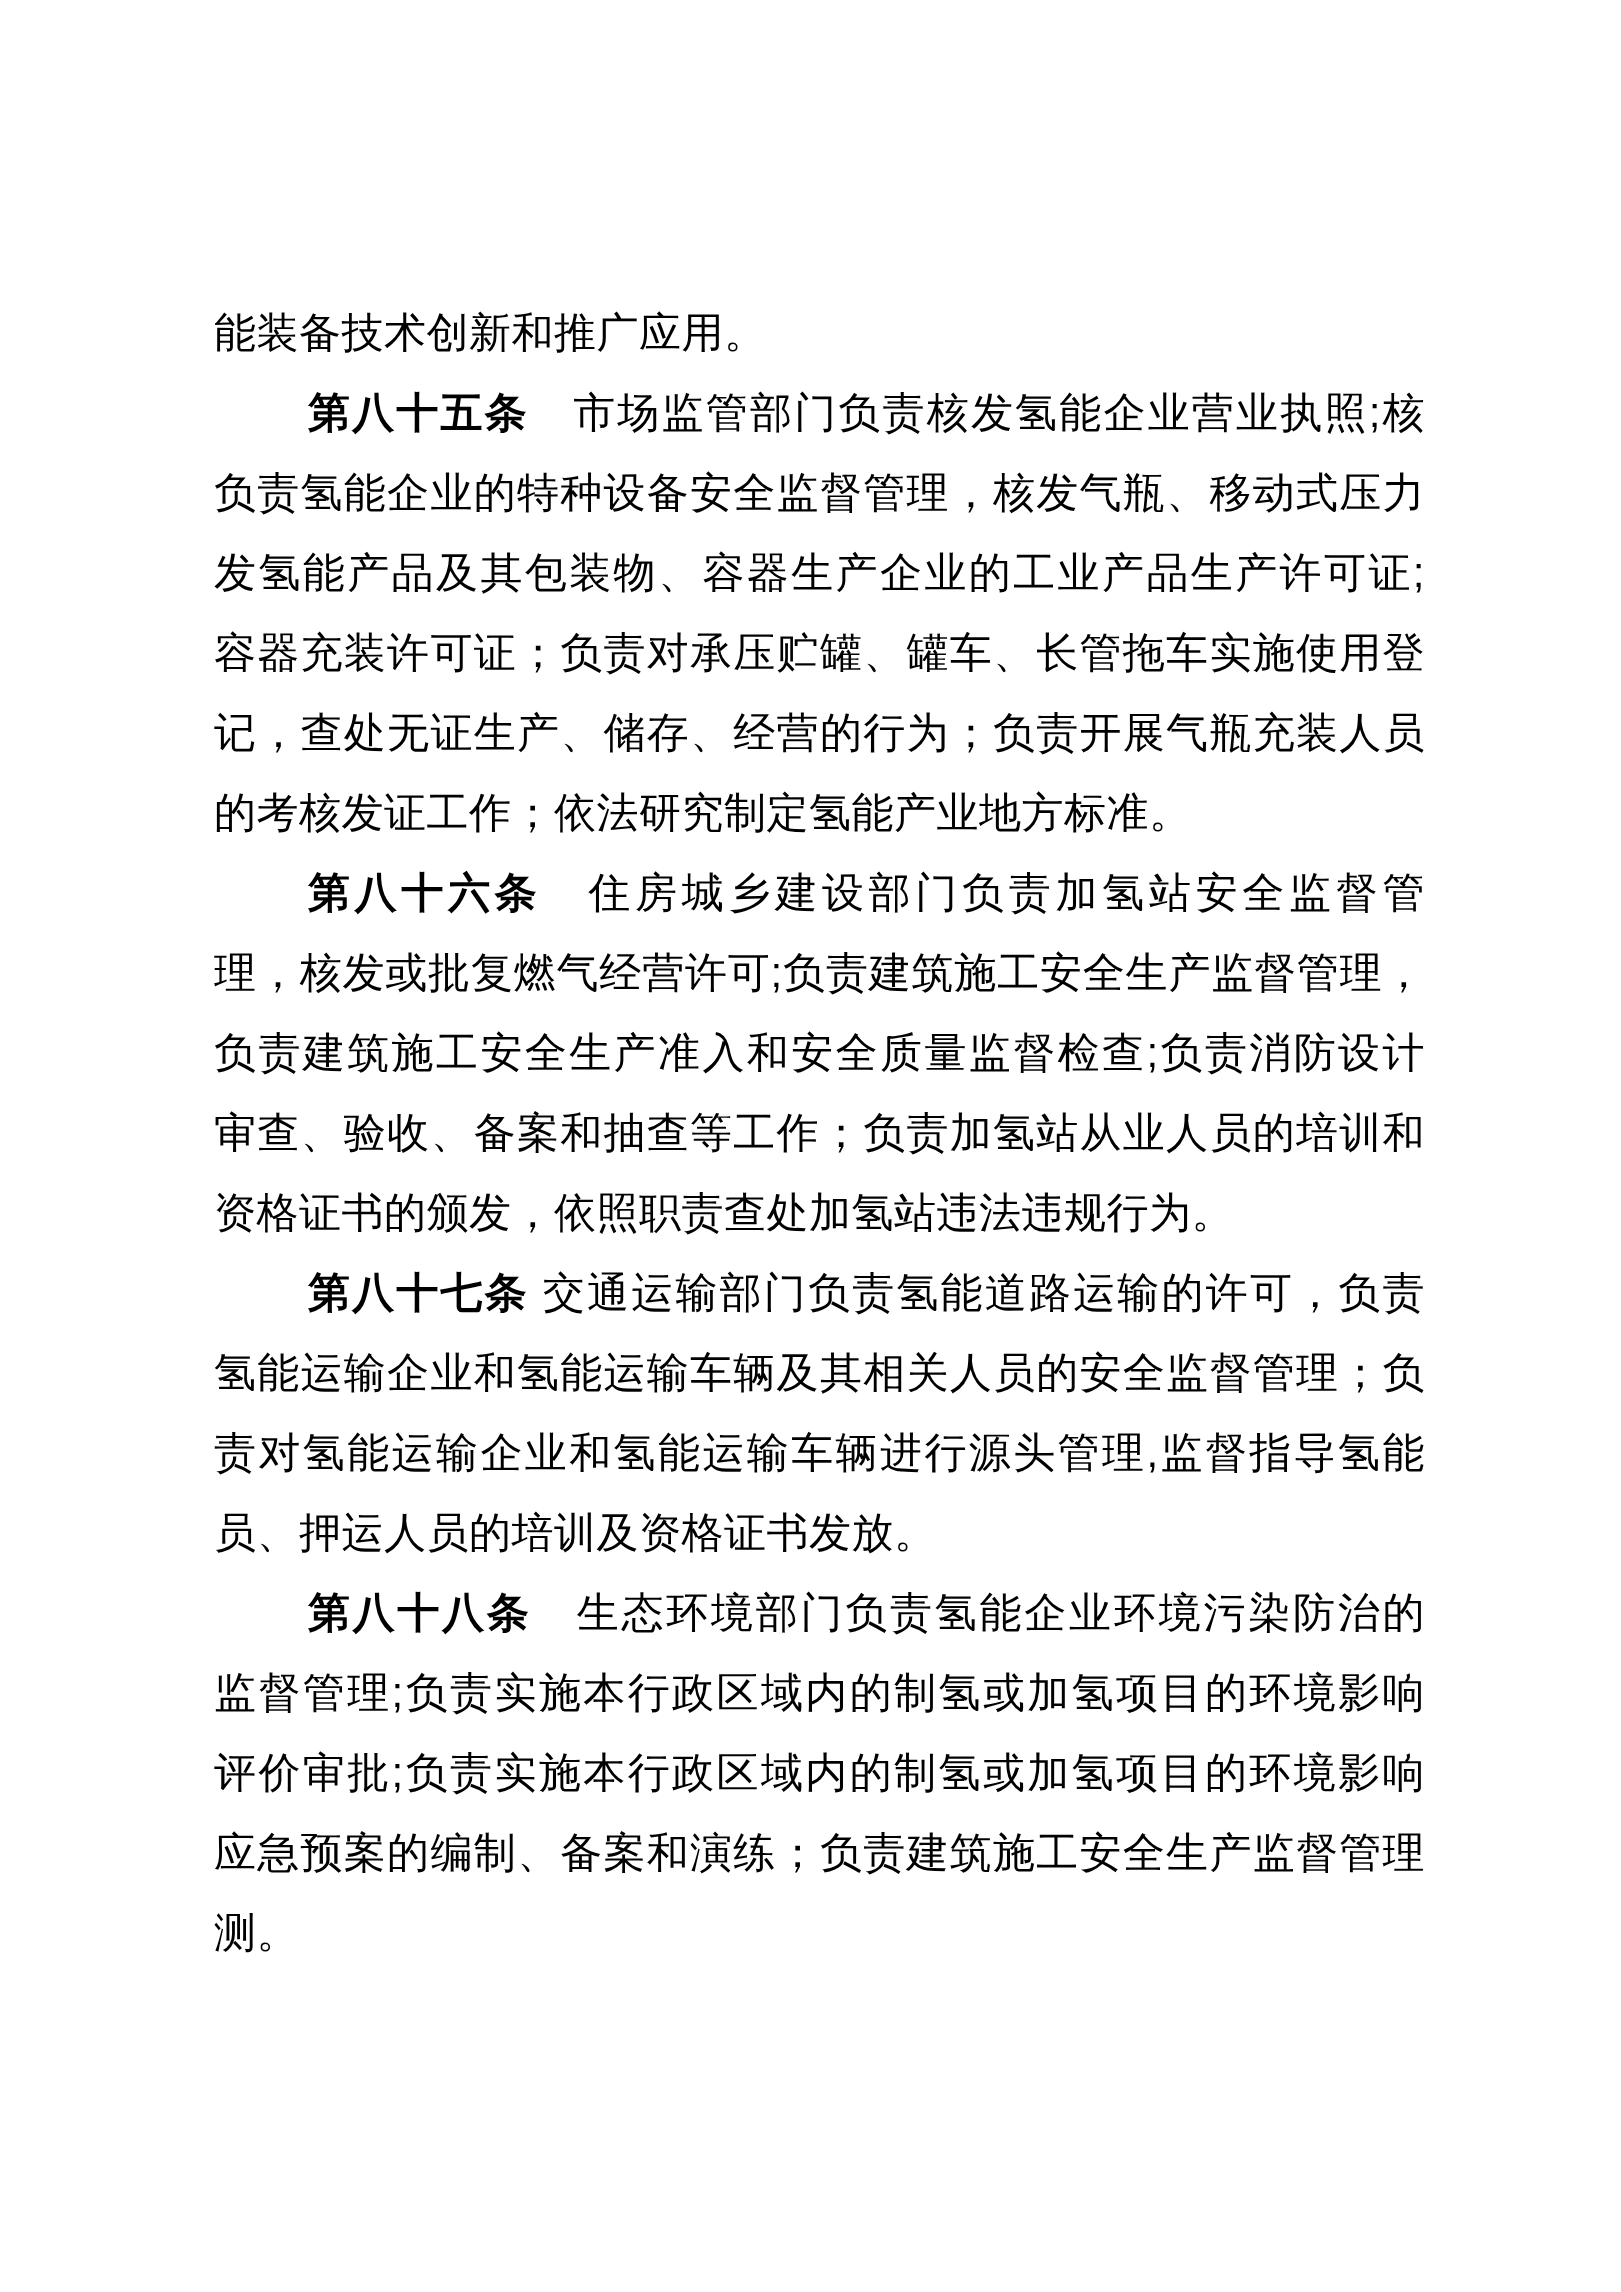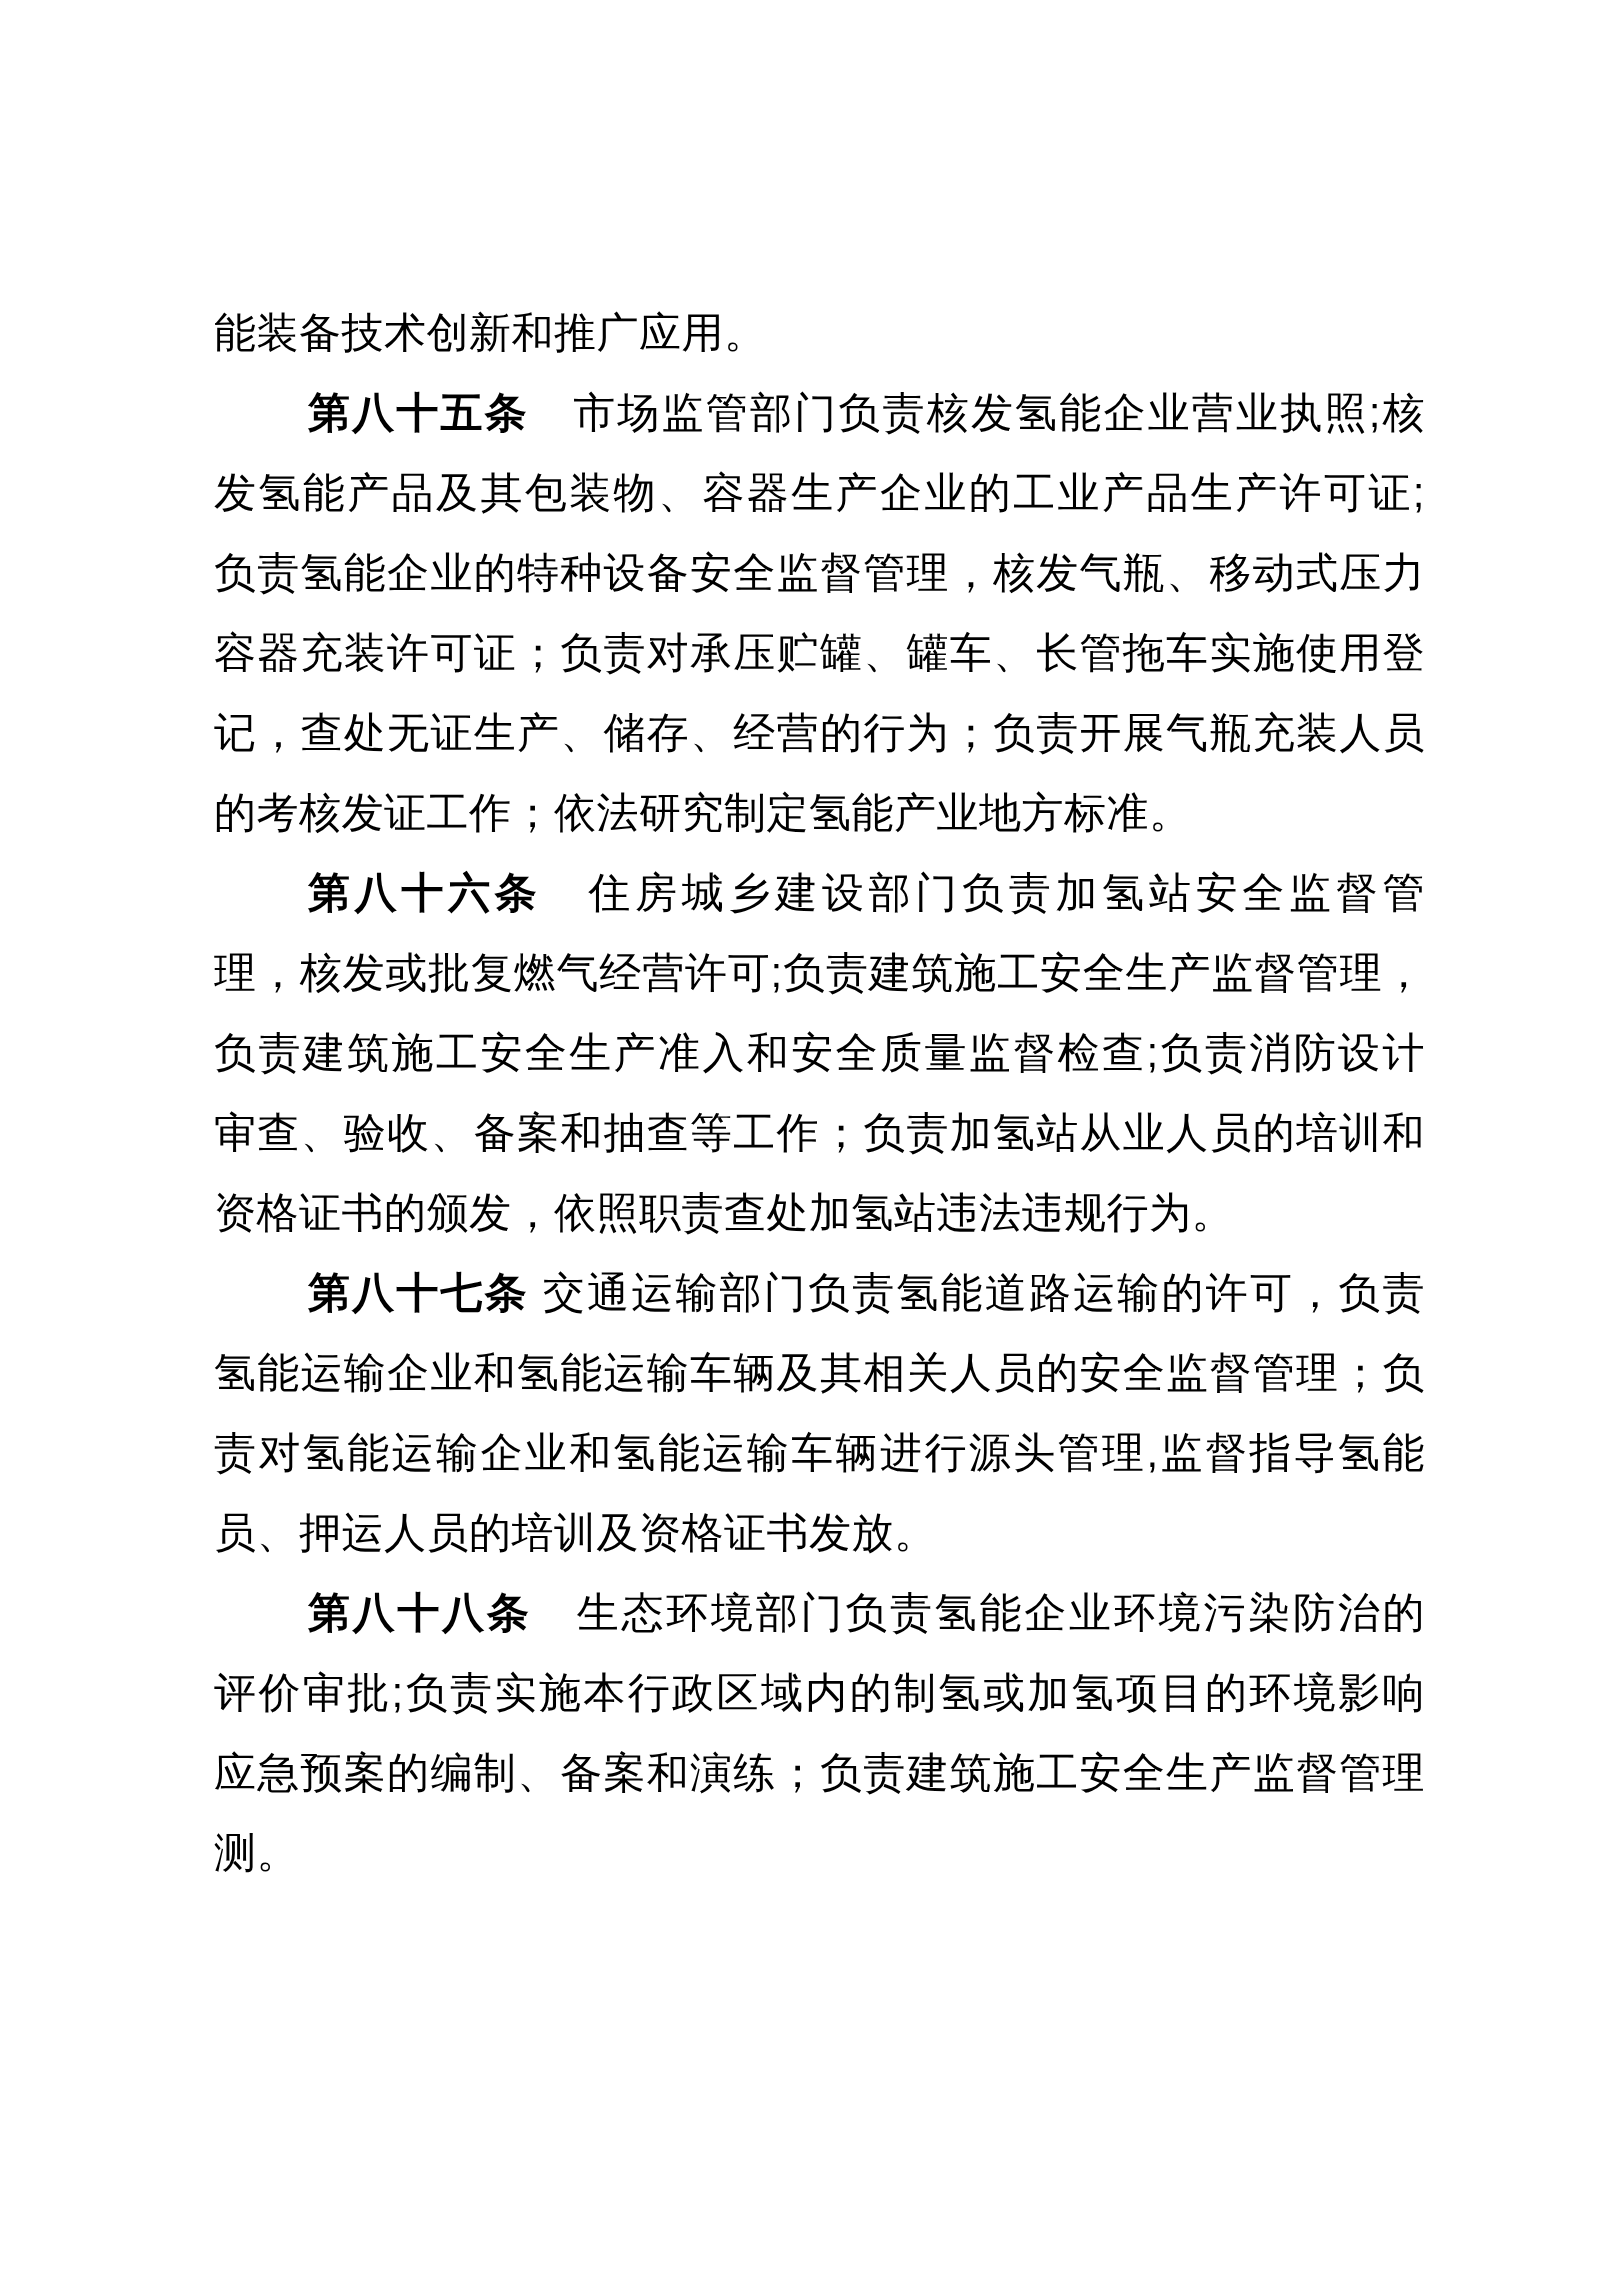--- a/index.html
+++ b/index.html
@@ -49,33 +49,34 @@
     font-family: Liberation Mono, monospace;
   }
 </style>
 </head>
 <body style="background: rgb(255, 255, 255);">
 
 <div class="page">
   <div class="text-block" style="color: rgb(0, 0, 0);">
       <div class="line"><span>能装备技术创新和推广应用。</span></div>
       <div class="line indent full"><span class="term">第八十五条</span><span>　市场监管部门负责核发氢能企业营业执照;核</span></div>
+      <div class="line full"><span>负责氢能企业的特种设备安全监督管理，核发气瓶、移动式压力</span></div>
       <div class="line full"><span>发氢能产品及其包装物、容器生产企业的工业产品生产许可证;</span></div>
-      <div class="line full"><span>负责氢能企业的特种设备安全监督管理，核发气瓶、移动式压力</span></div>
       <div class="line full"><span>容器充装许可证；负责对承压贮罐、罐车、长管拖车实施使用登</span></div>
       <div class="line full"><span>记，查处无证生产、储存、经营的行为；负责开展气瓶充装人员</span></div>
       <div class="line"><span>的考核发证工作；依法研究制定氢能产业地方标准。</span></div>
       <div class="line indent full"><span class="term">第八十六条</span><span>　住房城乡建设部门负责加氢站安全监督管</span></div>
       <div class="line full"><span>理，核发或批复燃气经营许可;负责建筑施工安全生产监督管理，</span></div>
       <div class="line full"><span>负责建筑施工安全生产准入和安全质量监督检查;负责消防设计</span></div>
       <div class="line full"><span>审查、验收、备案和抽查等工作；负责加氢站从业人员的培训和</span></div>
       <div class="line"><span>资格证书的颁发，依照职责查处加氢站违法违规行为。</span></div>
       <div class="line indent full"><span class="term">第八十七条</span><span> 交通运输部门负责氢能道路运输的许可，负责</span></div>
       <div class="line full"><span>氢能运输企业和氢能运输车辆及其相关人员的安全监督管理；负</span></div>
       <div class="line full"><span>责对氢能运输企业和氢能运输车辆进行源头管理,监督指导氢能</span></div>
       <div class="line"><span>员、押运人员的培训及资格证书发放。</span></div>
       <div class="line indent full"><span class="term">第八十八条</span><span>　生态环境部门负责氢能企业环境污染防治的</span></div>
+      <div class="line full"><span>监督管理;负责实施本行政区域内的制氢或加氢项目的环境影响</span></div>
       <div class="line full"><span>评价审批;负责实施本行政区域内的制氢或加氢项目的环境影响</span></div>
       <div class="line full"><span>应急预案的编制、备案和演练；负责建筑施工安全生产监督管理</span></div>
       <div class="line"><span>测。</span></div>
     </div>
 </div>
 
 
 </body></html>

